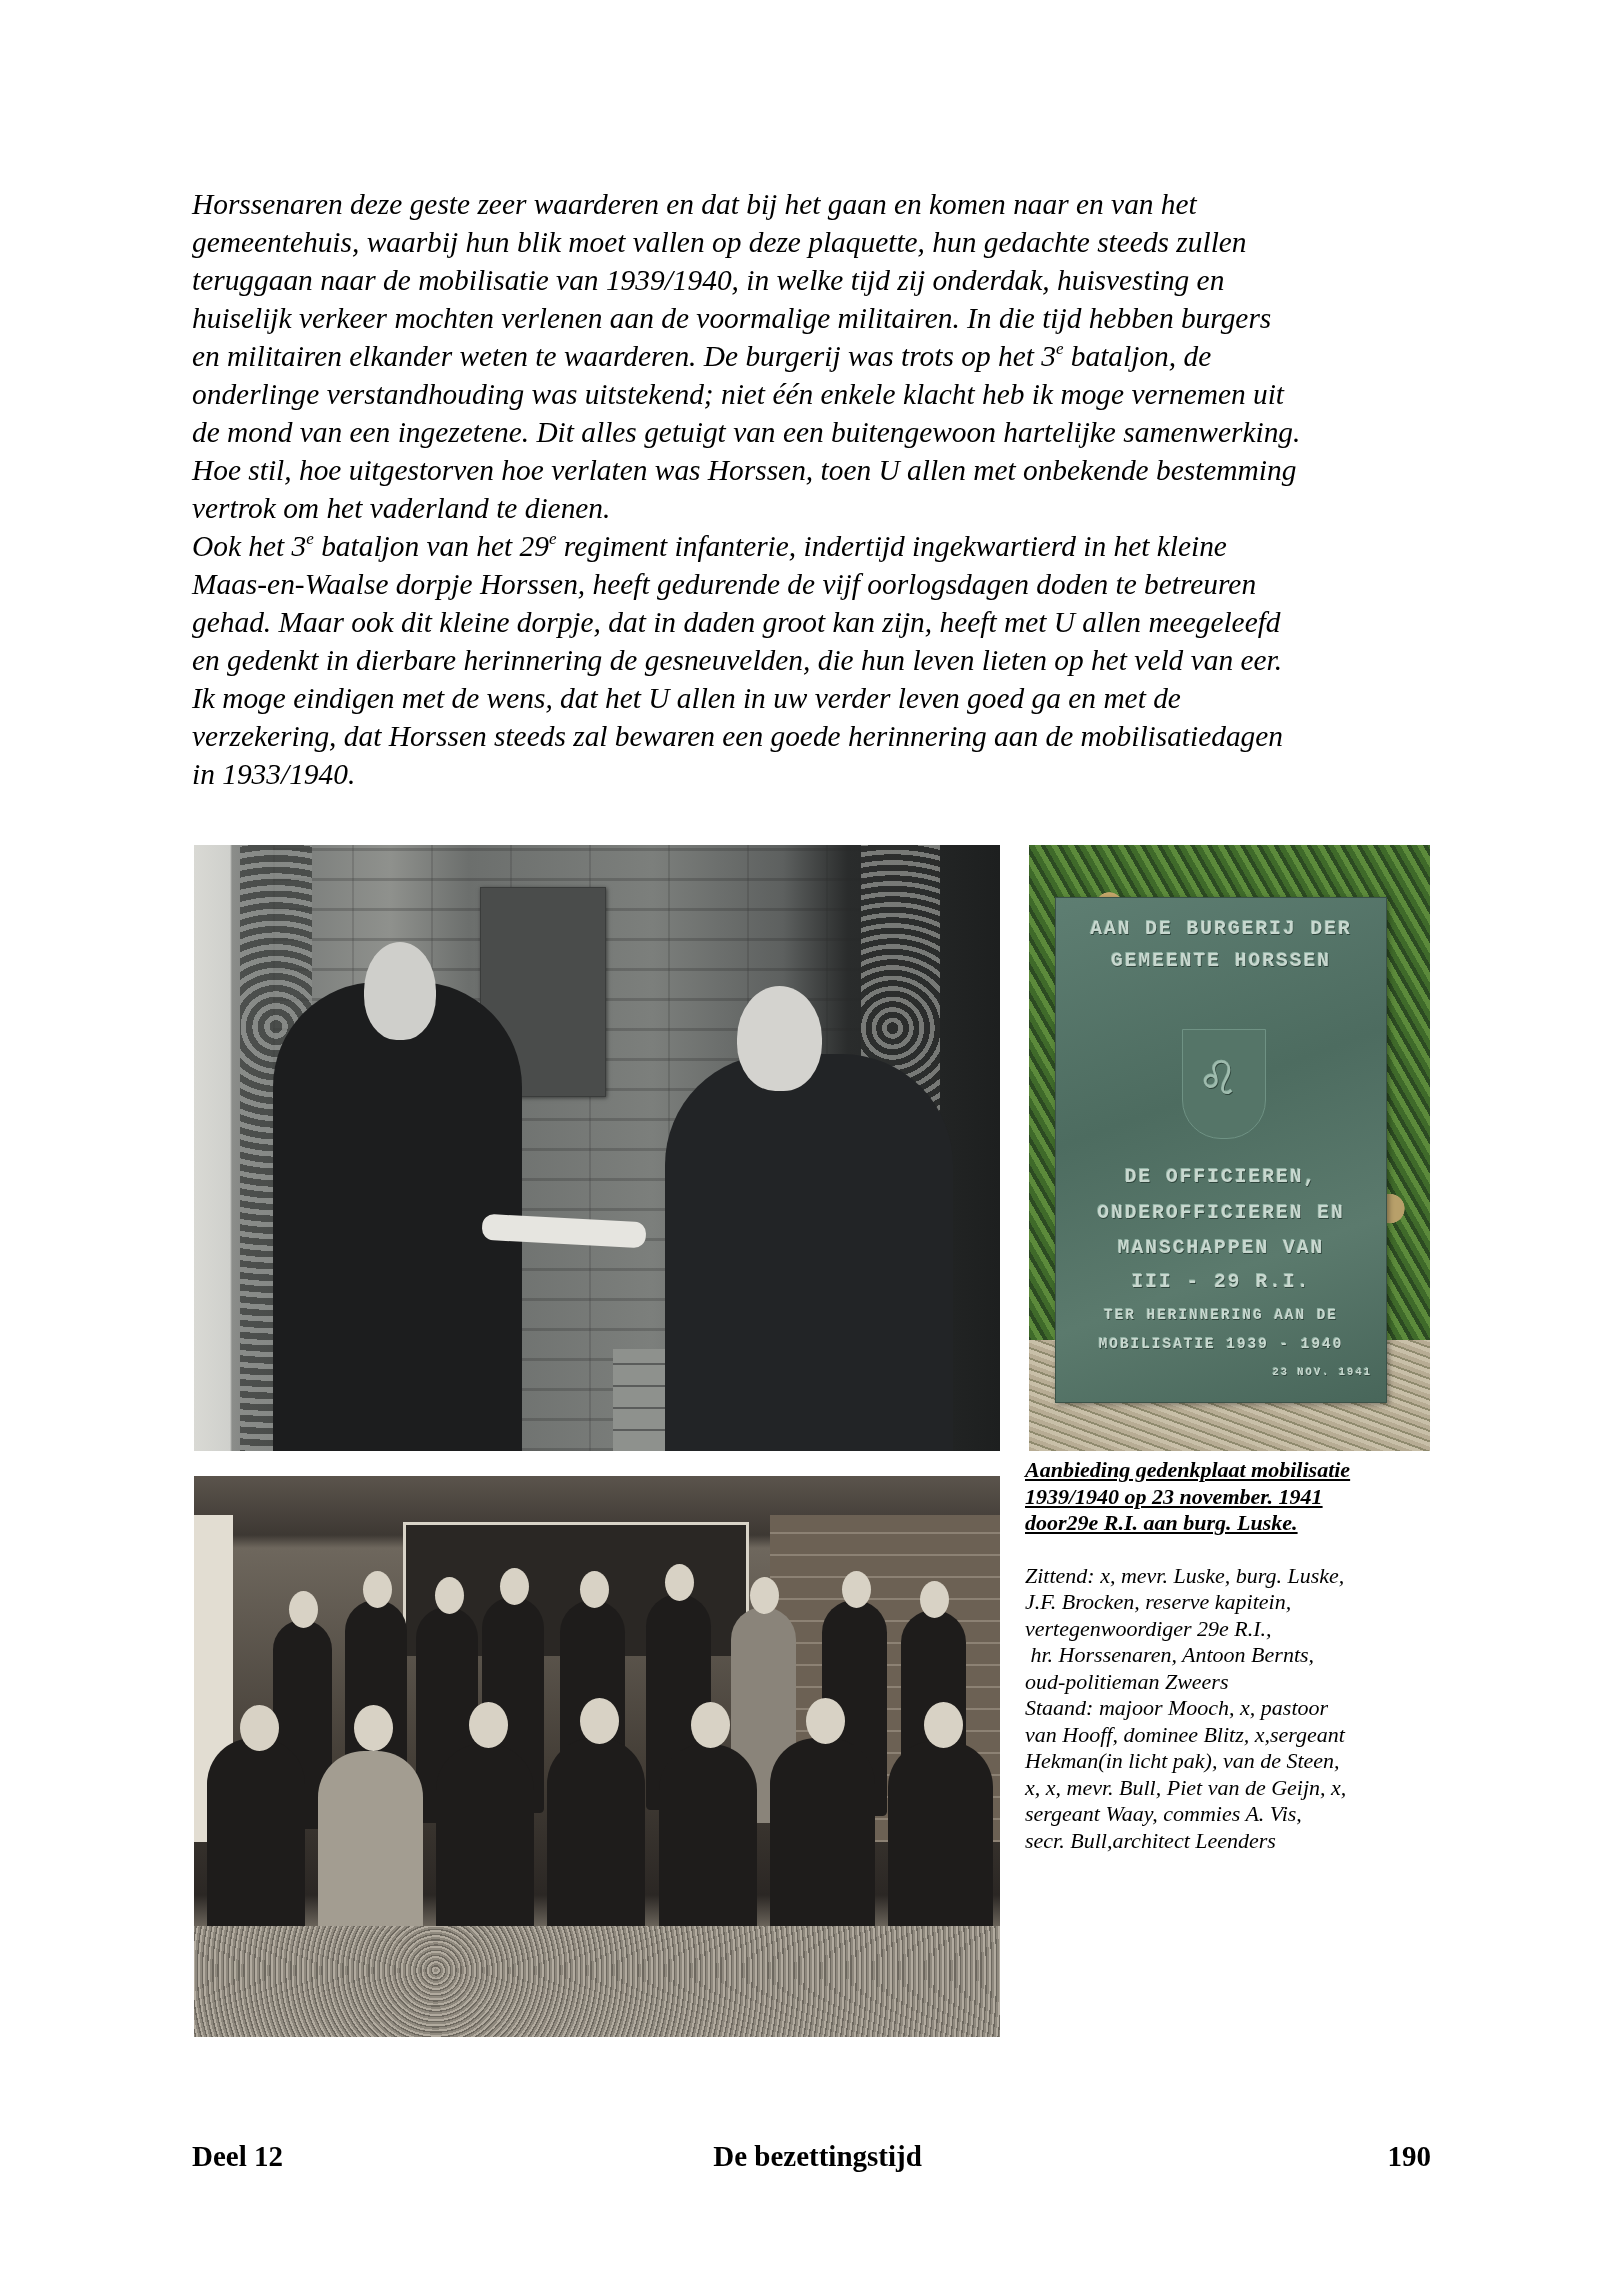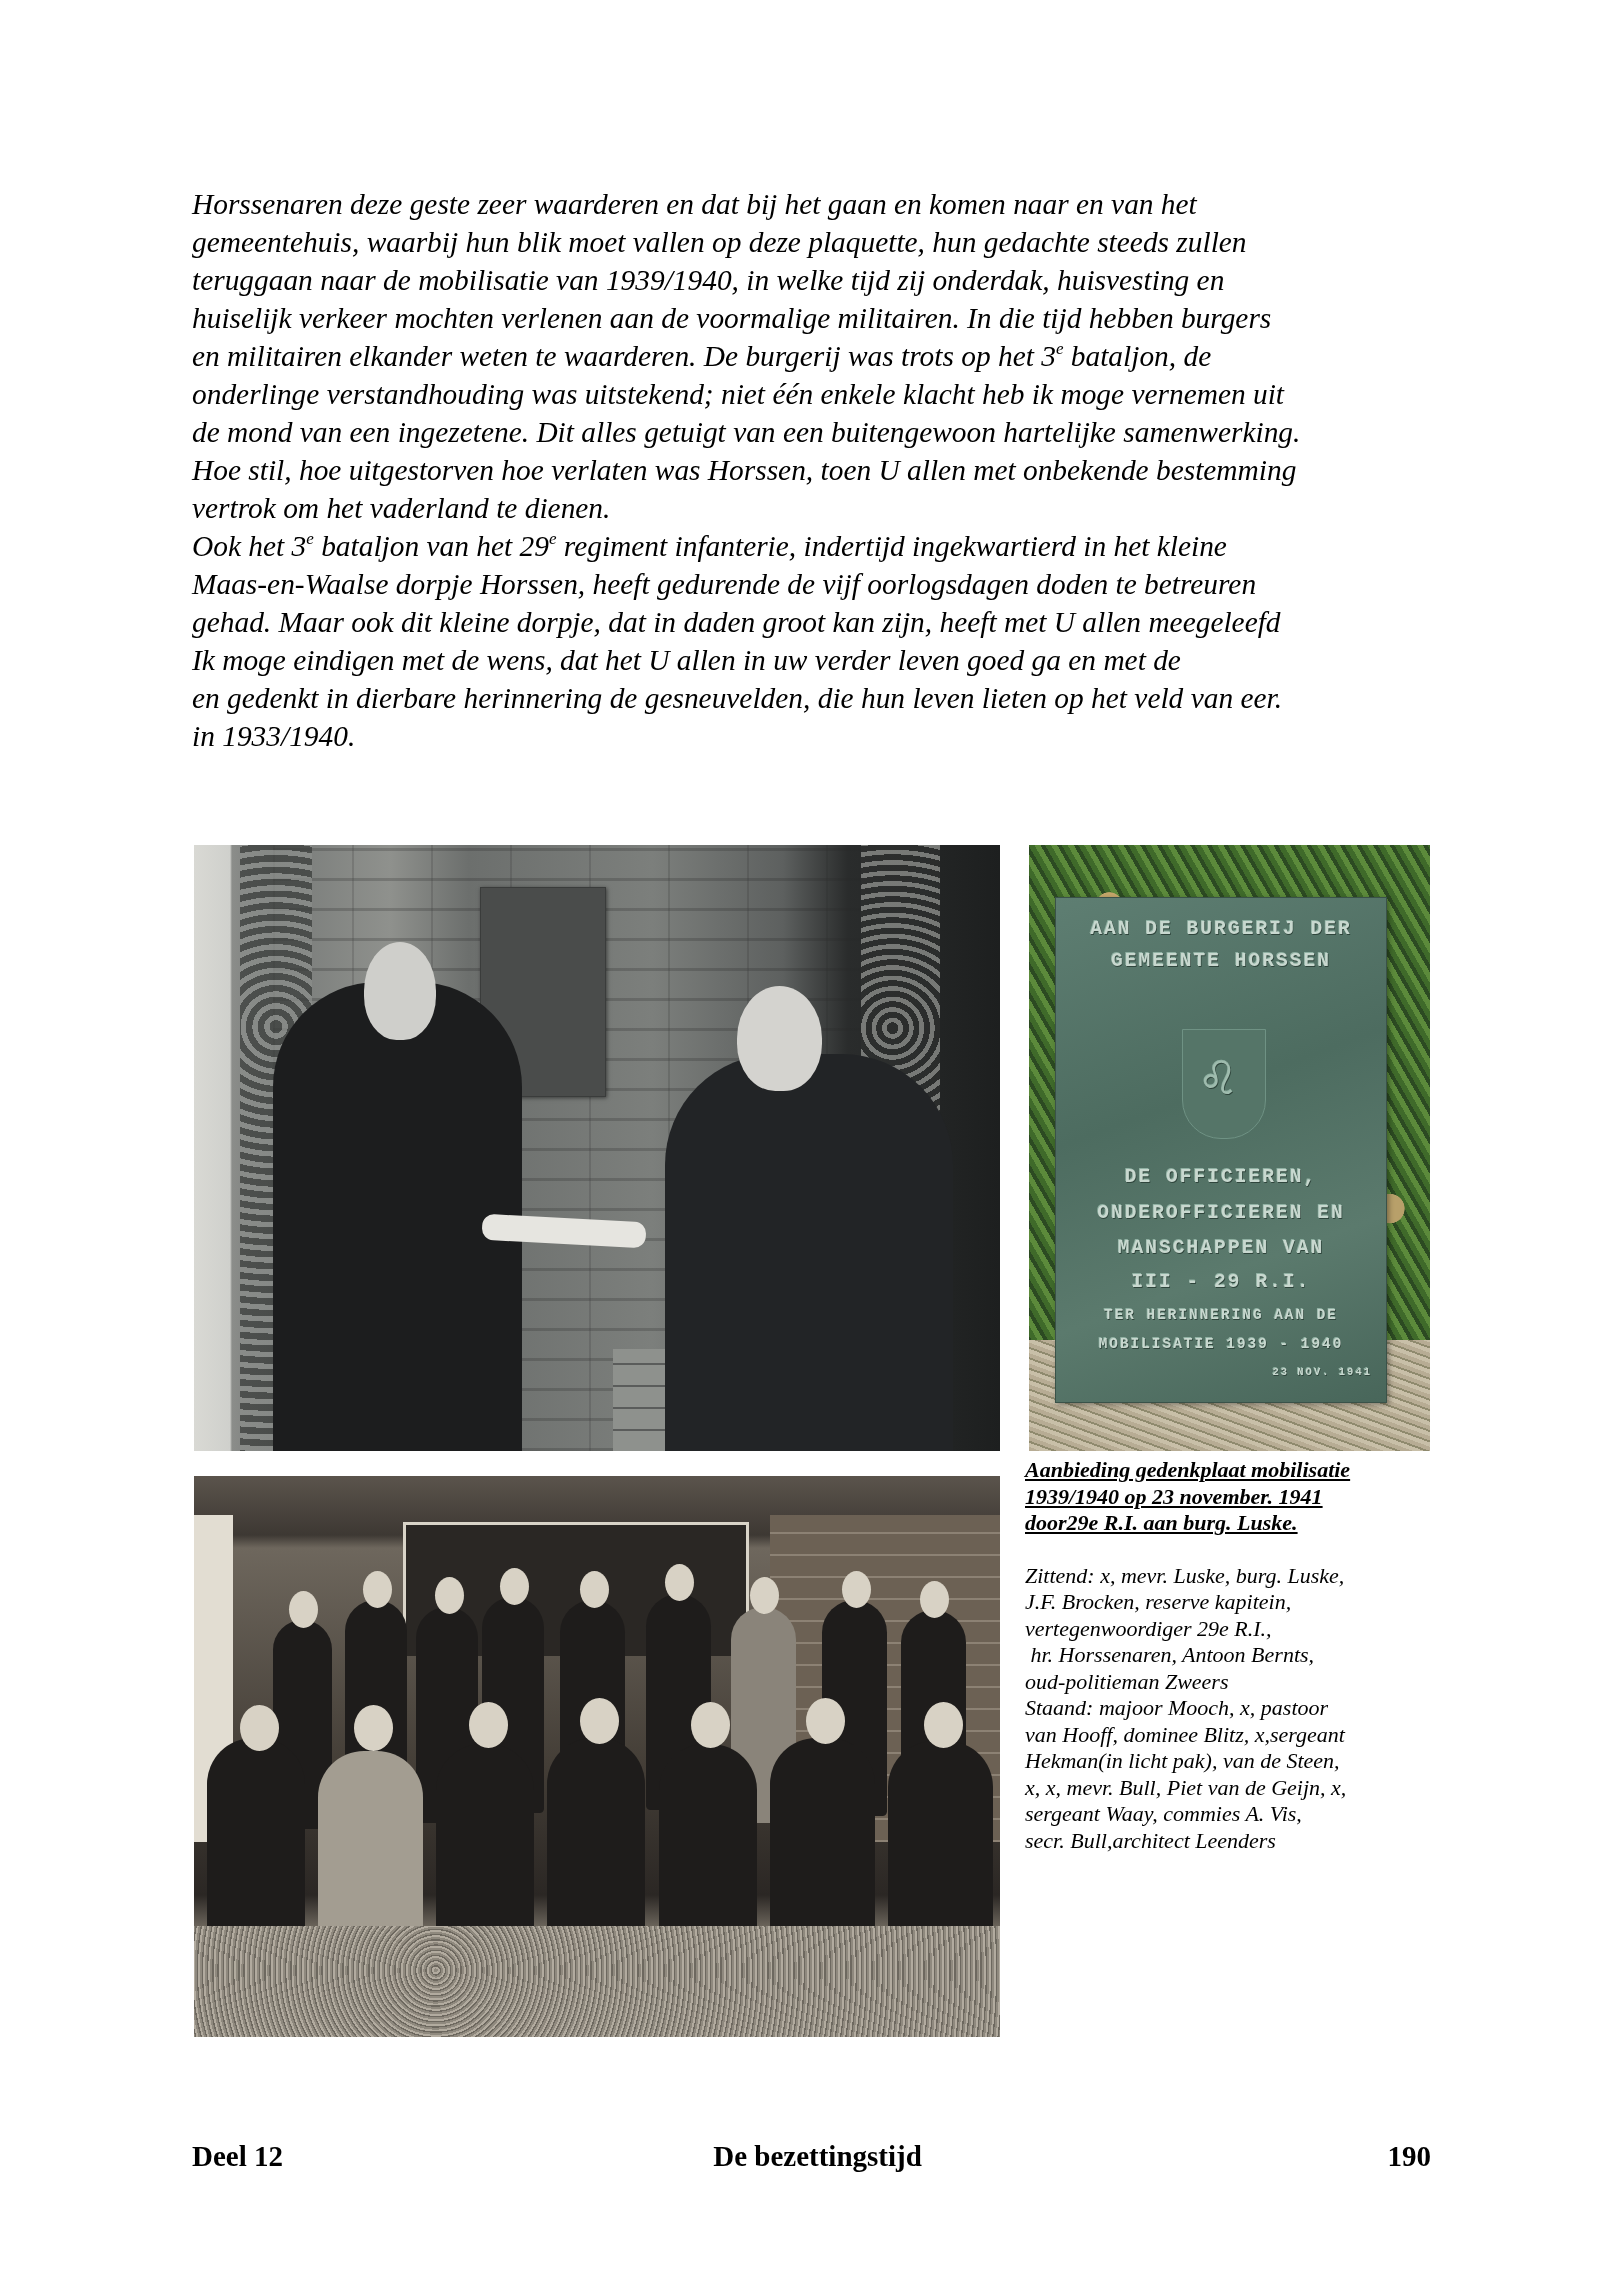--- a/index.html
+++ b/index.html
@@ -95,22 +95,23 @@
   <span class="line">teruggaan naar de mobilisatie van 1939/1940, in welke tijd zij onderdak, huisvesting en</span>
   <span class="line">huiselijk verkeer mochten verlenen aan de voormalige militairen. In die tijd hebben burgers</span>
   <span class="line"><span>en militairen elkander weten te waarderen. De burgerij was trots op het 3</span><sup>e</sup><span> bataljon, de</span></span>
   <span class="line">onderlinge verstandhouding was uitstekend; niet één enkele klacht heb ik moge vernemen uit</span>
   <span class="line">de mond van een ingezetene. Dit alles getuigt van een buitengewoon hartelijke samenwerking.</span>
   <span class="line">Hoe stil, hoe uitgestorven hoe verlaten was Horssen, toen U allen met onbekende bestemming</span>
   <span class="line">vertrok om het vaderland te dienen.</span>
   <span class="line"><span>Ook het 3</span><sup>e</sup><span> bataljon van het 29</span><sup>e</sup><span> regiment infanterie, indertijd ingekwartierd in het kleine</span></span>
   <span class="line">Maas-en-Waalse dorpje Horssen, heeft gedurende de vijf oorlogsdagen doden te betreuren</span>
   <span class="line">gehad. Maar ook dit kleine dorpje, dat in daden groot kan zijn, heeft met U allen meegeleefd</span>
+  <span class="line">en gedenkt in dierbare herinnering de gesneuvelden, die hun leven lieten op het veld van eer.</span>
   <span class="line">Ik moge eindigen met de wens, dat het U allen in uw verder leven goed ga en met de</span>
-  <span class="line">en gedenkt in dierbare herinnering de gesneuvelden, die hun leven lieten op het veld van eer.</span>
+  <span class="line">verzekering, dat Horssen steeds zal bewaren een goede herinnering aan de mobilisatiedagen</span>
   <span class="line">in 1933/1940.</span>
 </div>
 
 <div class="photo" id="photo-ceremony" title="Black-and-white photo: presentation of the memorial plaque, two men shaking hands holding a scroll in front of a brick wall with the plaque">
   <div class="bricks"></div>
   <div class="garland-l"></div>
   <div class="garland-r"></div>
   <div class="wall-plaque"></div>
   <div class="steps"></div>
   <div class="man-left"></div>

